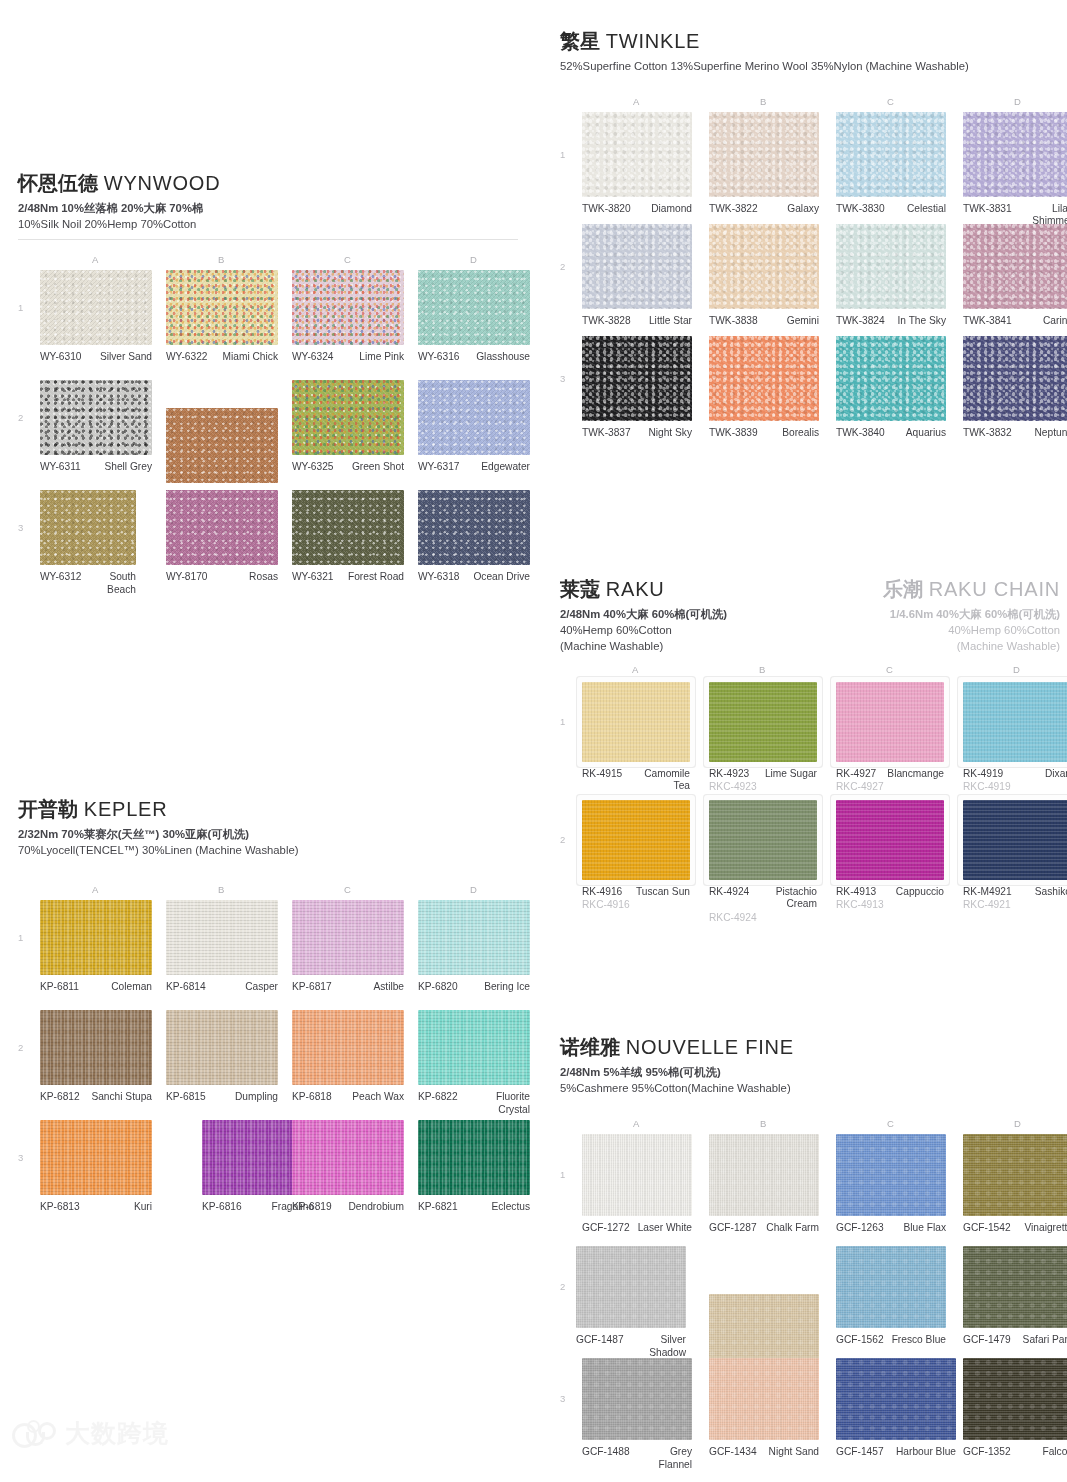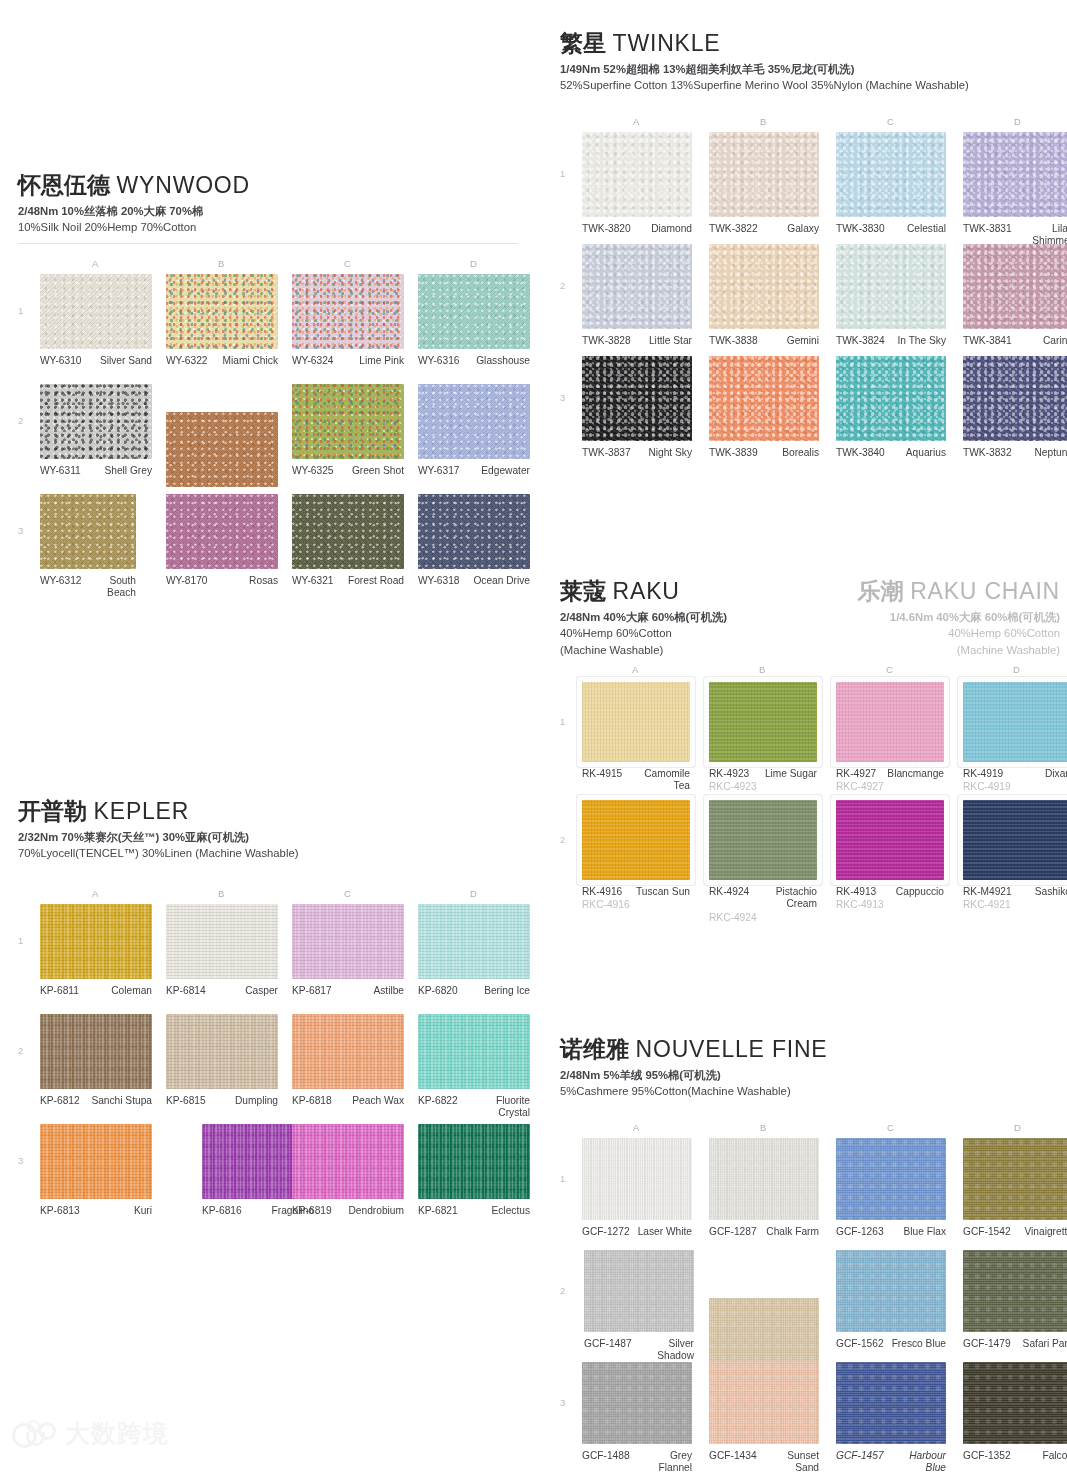--- a/index.html
+++ b/index.html
@@ -8,21 +8,21 @@
     font-family:"Liberation Sans","DejaVu Sans",sans-serif;
     color:#3a3a3a;
     -webkit-font-smoothing:antialiased;
   }
   .page{position:relative;width:1067px;height:1482px;}
 
   
   .section{position:absolute;}
   .sec-head{position:relative;}
   .sec-title{
-    font-size:23px;font-weight:400;color:#2b2b2b;letter-spacing:.2px;
+    font-size:20px;font-weight:400;color:#2b2b2b;letter-spacing:.2px;
     line-height:1.15;white-space:nowrap;
   }
   .sec-title .cn{font-weight:600;letter-spacing:0px;}
   .sec-title .en{font-weight:400;letter-spacing:.8px;}
   .sec-sub{
     font-size:11.3px;line-height:1.42;color:#45454a;margin-top:5px;white-space:nowrap;
   }
   .sec-sub .cnline{font-weight:600;}
   .rule{height:1px;background:#e2e2e2;margin-top:7px;}
 
@@ -281,21 +281,20 @@
       </div>
   </div>
 
   <div class="section" id="sec-twinkle" style="left:560px;top:30px;width:500px;">
     <div class="sec-head">
       <div class="sec-title">
         <span class="cn">繁星</span>
         <span class="en">TWINKLE</span>
       </div>
       <div class="sec-sub">
-        <div class="cnline">1/49Nm  52%超细棉 13%超细美利奴羊毛 35%尼龙(可机洗)</div>
         <div>52%Superfine Cotton 13%Superfine Merino Wool 35%Nylon (Machine Washable)</div>
       </div>
     </div>
     <div class="grid" id="grid-twinkle" style="height:340px;margin-top:22px;">
         <div class="colhdr" style="left: 73px; top: 0px;">A</div>
         <div class="colhdr" style="left: 200px; top: 0px;">B</div>
         <div class="colhdr" style="left: 327px; top: 0px;">C</div>
         <div class="colhdr" style="left: 454px; top: 0px;">D</div>
         <div class="rowno" style="left: 0px; top: 52.5px;">1</div>
         <div class="rowno" style="left: 0px; top: 164.5px;">2</div>
@@ -526,21 +525,21 @@
             <span class="nm">Blue Flax</span>
           </div>
         </div>
         <div class="cell" style="left: 403px; top: 16px; width: 110px;">
           <div class="sw" style="height: 82px; background-color: rgb(142, 127, 61); background-image: repeating-linear-gradient(0deg, rgba(255, 255, 255, 0.16) 0px, rgba(255, 255, 255, 0.16) 1px, transparent 1px, transparent 2px), repeating-linear-gradient(90deg, rgba(0, 0, 0, 0.07) 0px, rgba(0, 0, 0, 0.07) 1px, transparent 1px, transparent 2px), radial-gradient(circle at 30% 40%, rgba(255, 255, 255, 0.14) 0px, rgba(255, 255, 255, 0.14) 2px, transparent 3px); background-size: 7px 7px, 9px 9px, 11px 11px, 6px 6px, 8px 8px, 5px 5px, 5px 5px;"></div>
           <div class="lbl">
             <span class="code">GCF-1542</span>
             <span class="nm">Vinaigrette</span>
           </div>
         </div>
-        <div class="cell" style="left: 24px; top: 128px; width: 110px;">
+        <div class="cell" style="left: 16px; top: 128px; width: 110px;">
           <div class="sw" style="height: 82px; background-color: rgb(198, 198, 198); background-image: repeating-linear-gradient(0deg, rgba(255, 255, 255, 0.16) 0px, rgba(255, 255, 255, 0.16) 1px, transparent 1px, transparent 2px), repeating-linear-gradient(90deg, rgba(0, 0, 0, 0.07) 0px, rgba(0, 0, 0, 0.07) 1px, transparent 1px, transparent 2px), radial-gradient(circle at 30% 40%, rgba(255, 255, 255, 0.14) 0px, rgba(255, 255, 255, 0.14) 2px, transparent 3px); background-size: 7px 7px, 9px 9px, 11px 11px, 6px 6px, 8px 8px, 5px 5px, 5px 5px;"></div>
           <div class="lbl">
             <span class="code">GCF-1487</span>
             <span class="nm">Silver Shadow</span>
           </div>
         </div>
         <div class="cell" style="left: 149px; top: 128px; width: 110px; margin-top: 48px;">
           <div class="sw" style="height: 82px; background-color: rgb(217, 199, 166); background-image: repeating-linear-gradient(0deg, rgba(255, 255, 255, 0.16) 0px, rgba(255, 255, 255, 0.16) 1px, transparent 1px, transparent 2px), repeating-linear-gradient(90deg, rgba(0, 0, 0, 0.07) 0px, rgba(0, 0, 0, 0.07) 1px, transparent 1px, transparent 2px), radial-gradient(circle at 30% 40%, rgba(255, 255, 255, 0.14) 0px, rgba(255, 255, 255, 0.14) 2px, transparent 3px); background-size: 7px 7px, 9px 9px, 11px 11px, 6px 6px, 8px 8px, 5px 5px, 5px 5px;"></div>
           <div class="lbl">
             <span class="code">GCF-1141</span>
@@ -565,24 +564,24 @@
           <div class="sw" style="height: 82px; background-color: rgb(165, 165, 165); background-image: repeating-linear-gradient(0deg, rgba(255, 255, 255, 0.16) 0px, rgba(255, 255, 255, 0.16) 1px, transparent 1px, transparent 2px), repeating-linear-gradient(90deg, rgba(0, 0, 0, 0.07) 0px, rgba(0, 0, 0, 0.07) 1px, transparent 1px, transparent 2px), radial-gradient(circle at 30% 40%, rgba(255, 255, 255, 0.14) 0px, rgba(255, 255, 255, 0.14) 2px, transparent 3px); background-size: 7px 7px, 9px 9px, 11px 11px, 6px 6px, 8px 8px, 5px 5px, 5px 5px;"></div>
           <div class="lbl">
             <span class="code">GCF-1488</span>
             <span class="nm">Grey Flannel</span>
           </div>
         </div>
         <div class="cell" style="left: 149px; top: 240px; width: 110px;">
           <div class="sw" style="height: 82px; background-color: rgb(239, 196, 171); background-image: repeating-linear-gradient(0deg, rgba(255, 255, 255, 0.16) 0px, rgba(255, 255, 255, 0.16) 1px, transparent 1px, transparent 2px), repeating-linear-gradient(90deg, rgba(0, 0, 0, 0.07) 0px, rgba(0, 0, 0, 0.07) 1px, transparent 1px, transparent 2px), radial-gradient(circle at 30% 40%, rgba(255, 255, 255, 0.14) 0px, rgba(255, 255, 255, 0.14) 2px, transparent 3px); background-size: 7px 7px, 9px 9px, 11px 11px, 6px 6px, 8px 8px, 5px 5px, 5px 5px;"></div>
           <div class="lbl">
             <span class="code">GCF-1434</span>
-            <span class="nm">Sunset Sand</span>
-          </div>
-        </div>
-        <div class="cell" style="left: 276px; top: 240px; width: 110px; font-style: italic;">
+            <span class="nm">Night Sand</span>
+          </div>
+        </div>
+        <div class="cell" style="left: 276px; top: 240px; width: 120px;">
           <div class="sw" style="height: 82px; background-color: rgb(62, 85, 152); background-image: repeating-linear-gradient(0deg, rgba(255, 255, 255, 0.16) 0px, rgba(255, 255, 255, 0.16) 1px, transparent 1px, transparent 2px), repeating-linear-gradient(90deg, rgba(0, 0, 0, 0.07) 0px, rgba(0, 0, 0, 0.07) 1px, transparent 1px, transparent 2px), radial-gradient(circle at 30% 40%, rgba(255, 255, 255, 0.14) 0px, rgba(255, 255, 255, 0.14) 2px, transparent 3px); background-size: 7px 7px, 9px 9px, 11px 11px, 6px 6px, 8px 8px, 5px 5px, 5px 5px;"></div>
           <div class="lbl">
             <span class="code">GCF-1457</span>
             <span class="nm">Harbour Blue</span>
           </div>
         </div>
         <div class="cell" style="left: 403px; top: 240px; width: 110px;">
           <div class="sw" style="height: 82px; background-color: rgb(59, 56, 40); background-image: repeating-linear-gradient(0deg, rgba(255, 255, 255, 0.16) 0px, rgba(255, 255, 255, 0.16) 1px, transparent 1px, transparent 2px), repeating-linear-gradient(90deg, rgba(0, 0, 0, 0.07) 0px, rgba(0, 0, 0, 0.07) 1px, transparent 1px, transparent 2px), radial-gradient(circle at 30% 40%, rgba(255, 255, 255, 0.14) 0px, rgba(255, 255, 255, 0.14) 2px, transparent 3px); background-size: 7px 7px, 9px 9px, 11px 11px, 6px 6px, 8px 8px, 5px 5px, 5px 5px;"></div>
           <div class="lbl">
             <span class="code">GCF-1352</span>

